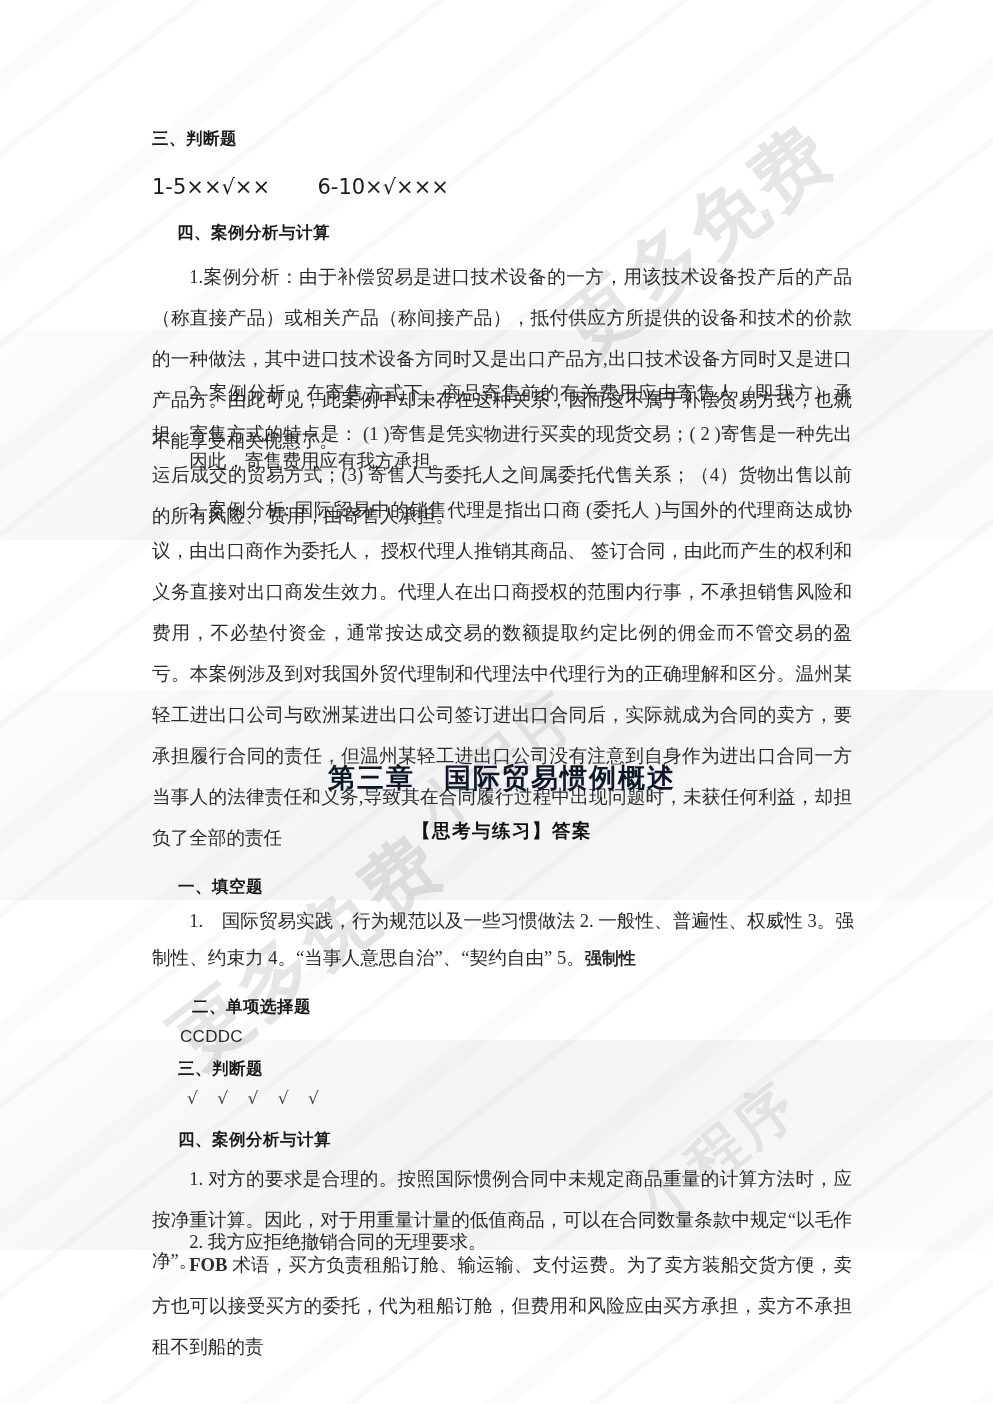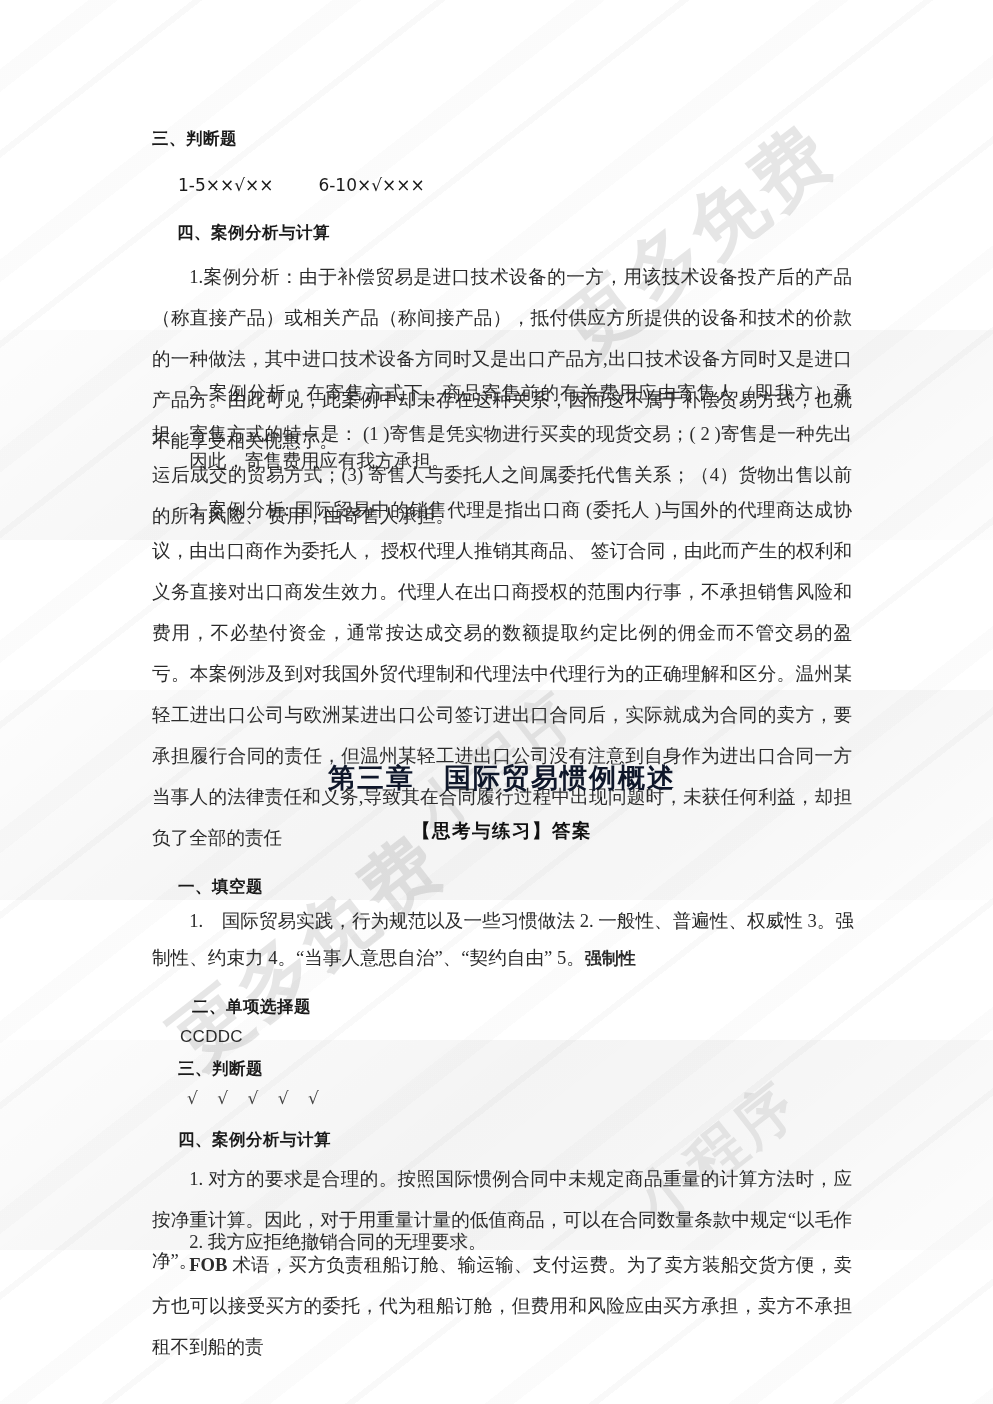--- a/index.html
+++ b/index.html
@@ -145,23 +145,22 @@
 
   .checks {
     font-family: "DejaVu Sans", "Liberation Sans", sans-serif;
     font-size: 17px;
     letter-spacing: 7px;
     color: #444;
   }
 
   .tf-line {
     font-family: "DejaVu Sans", "Liberation Sans", sans-serif;
-    font-size: 17px;
+    font-size: 21px;
     color: #1a1a1a;
-    margin-left: 26px;
   }
   .tf-line .gap { display: inline-block; width: 34px; }
 
   .bold-term {
     font-family: "Liberation Serif", "DejaVu Serif", serif;
     font-weight: 700;
   }
 </style>
 </head>
 <body>

